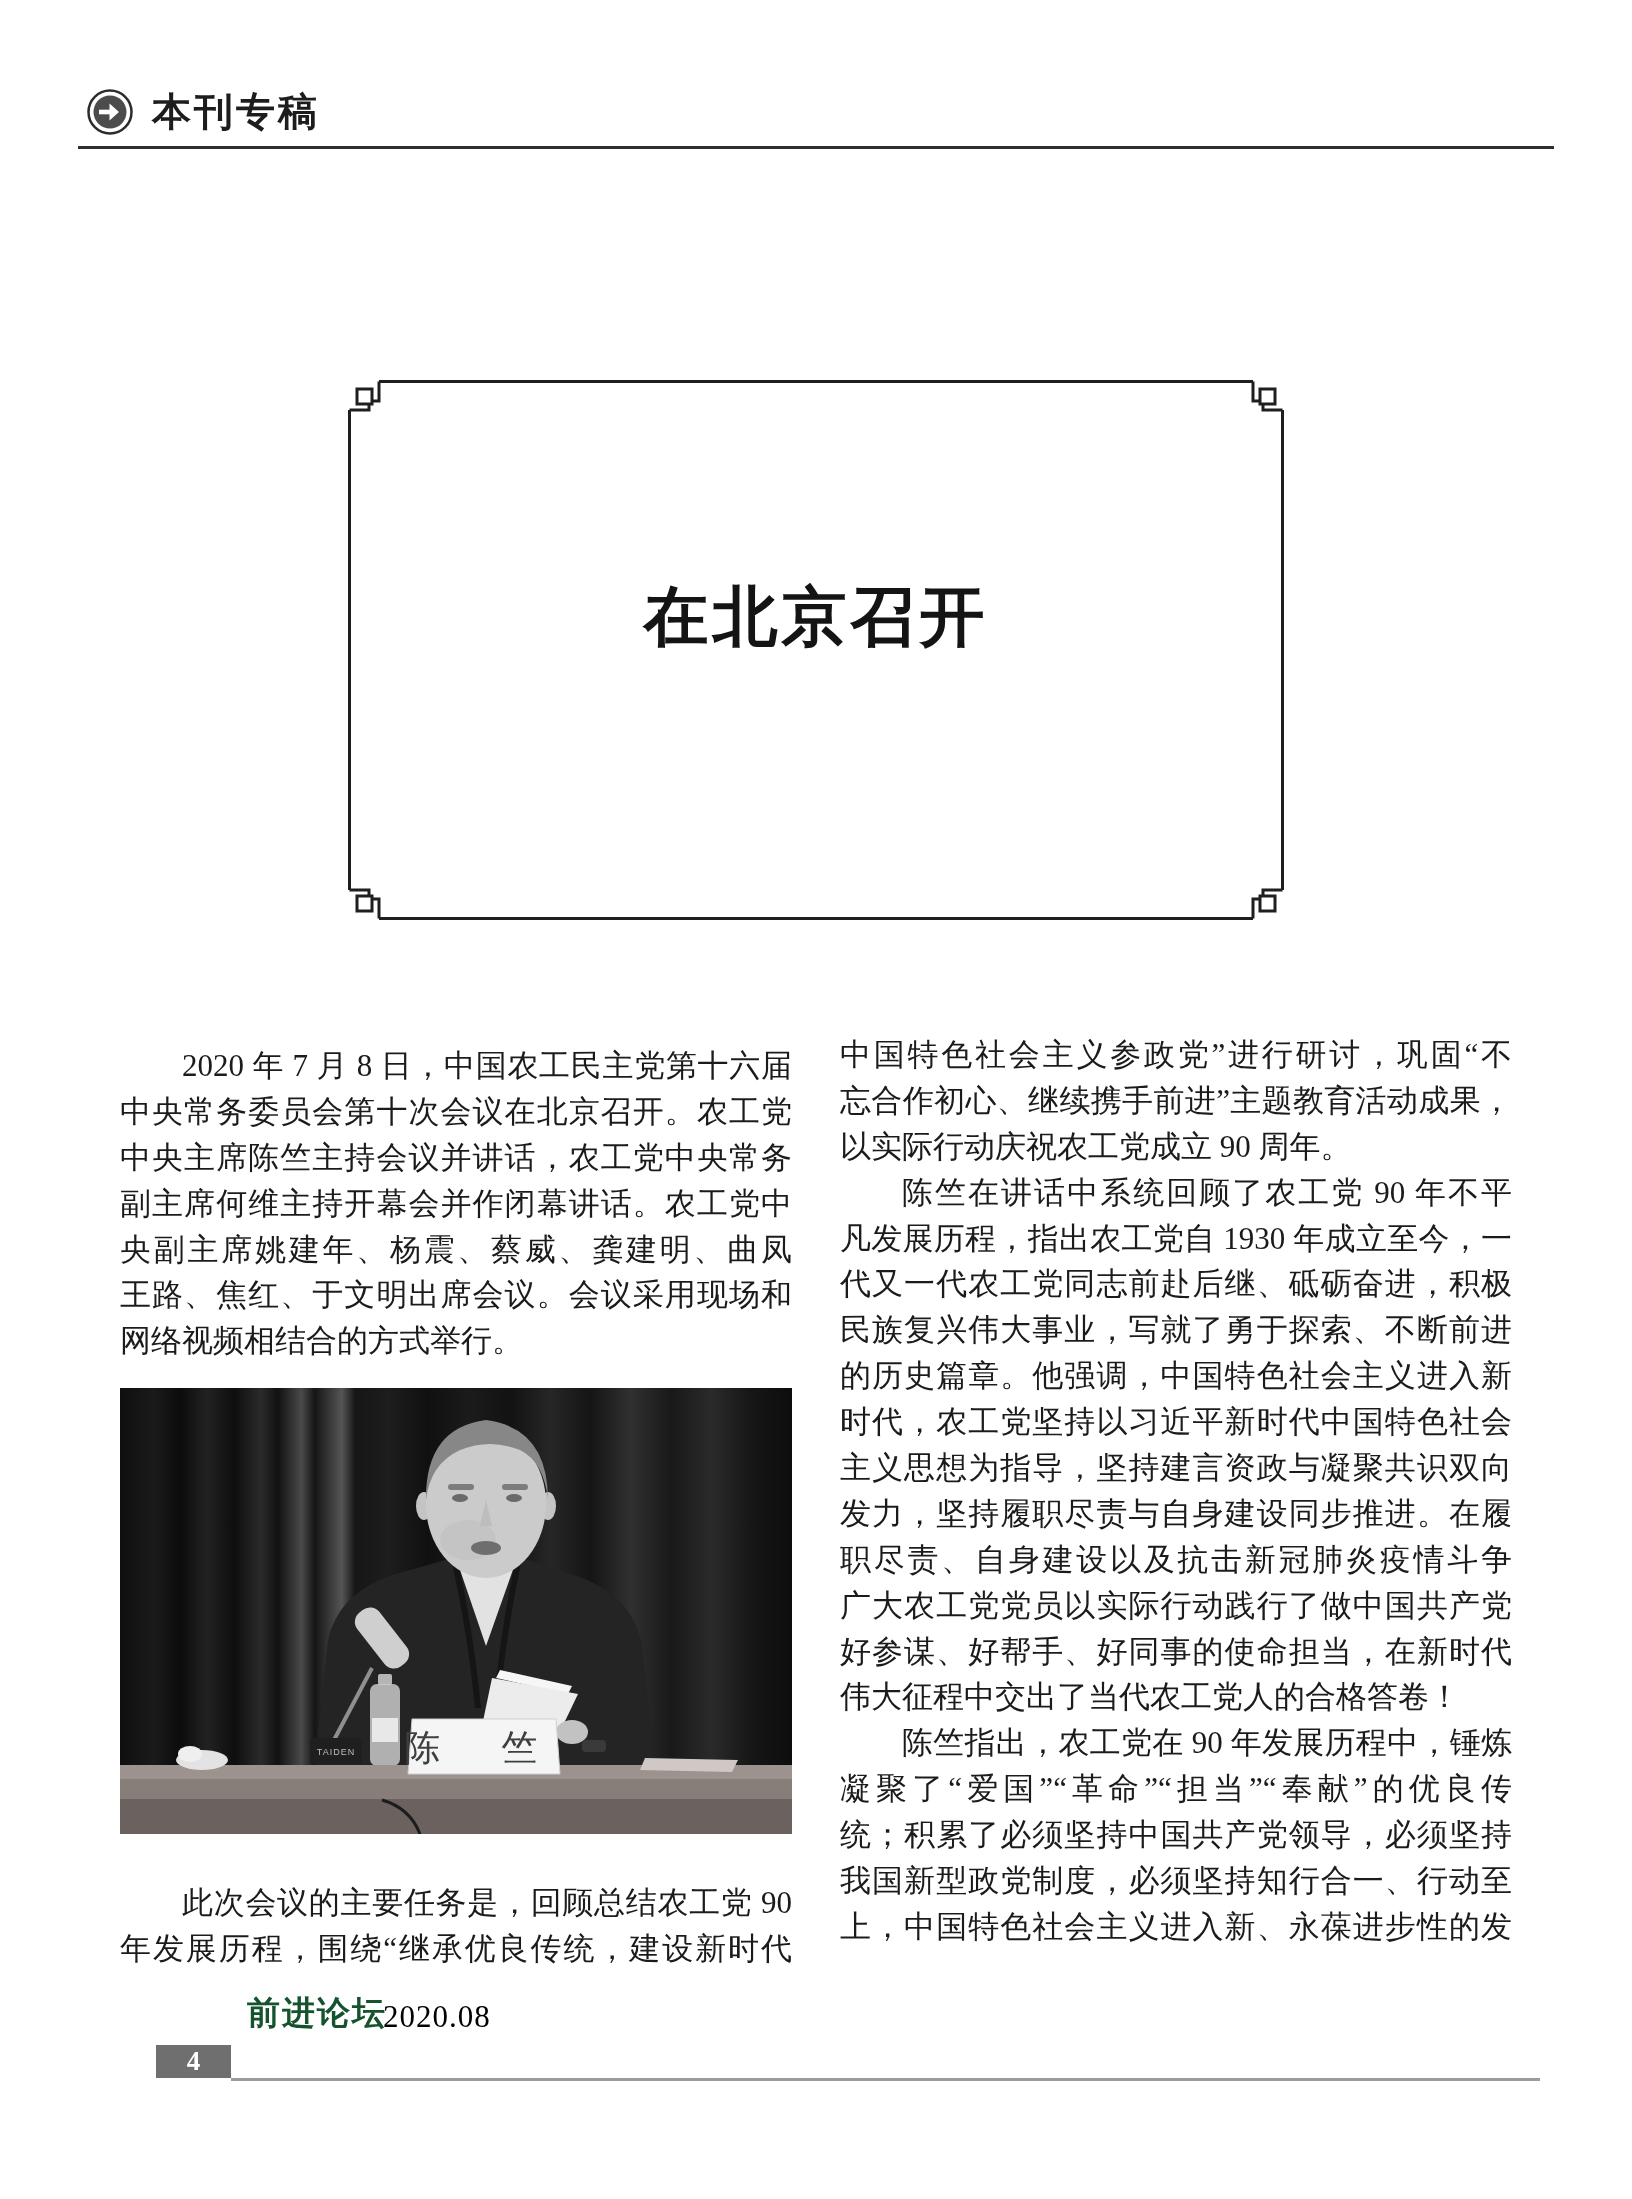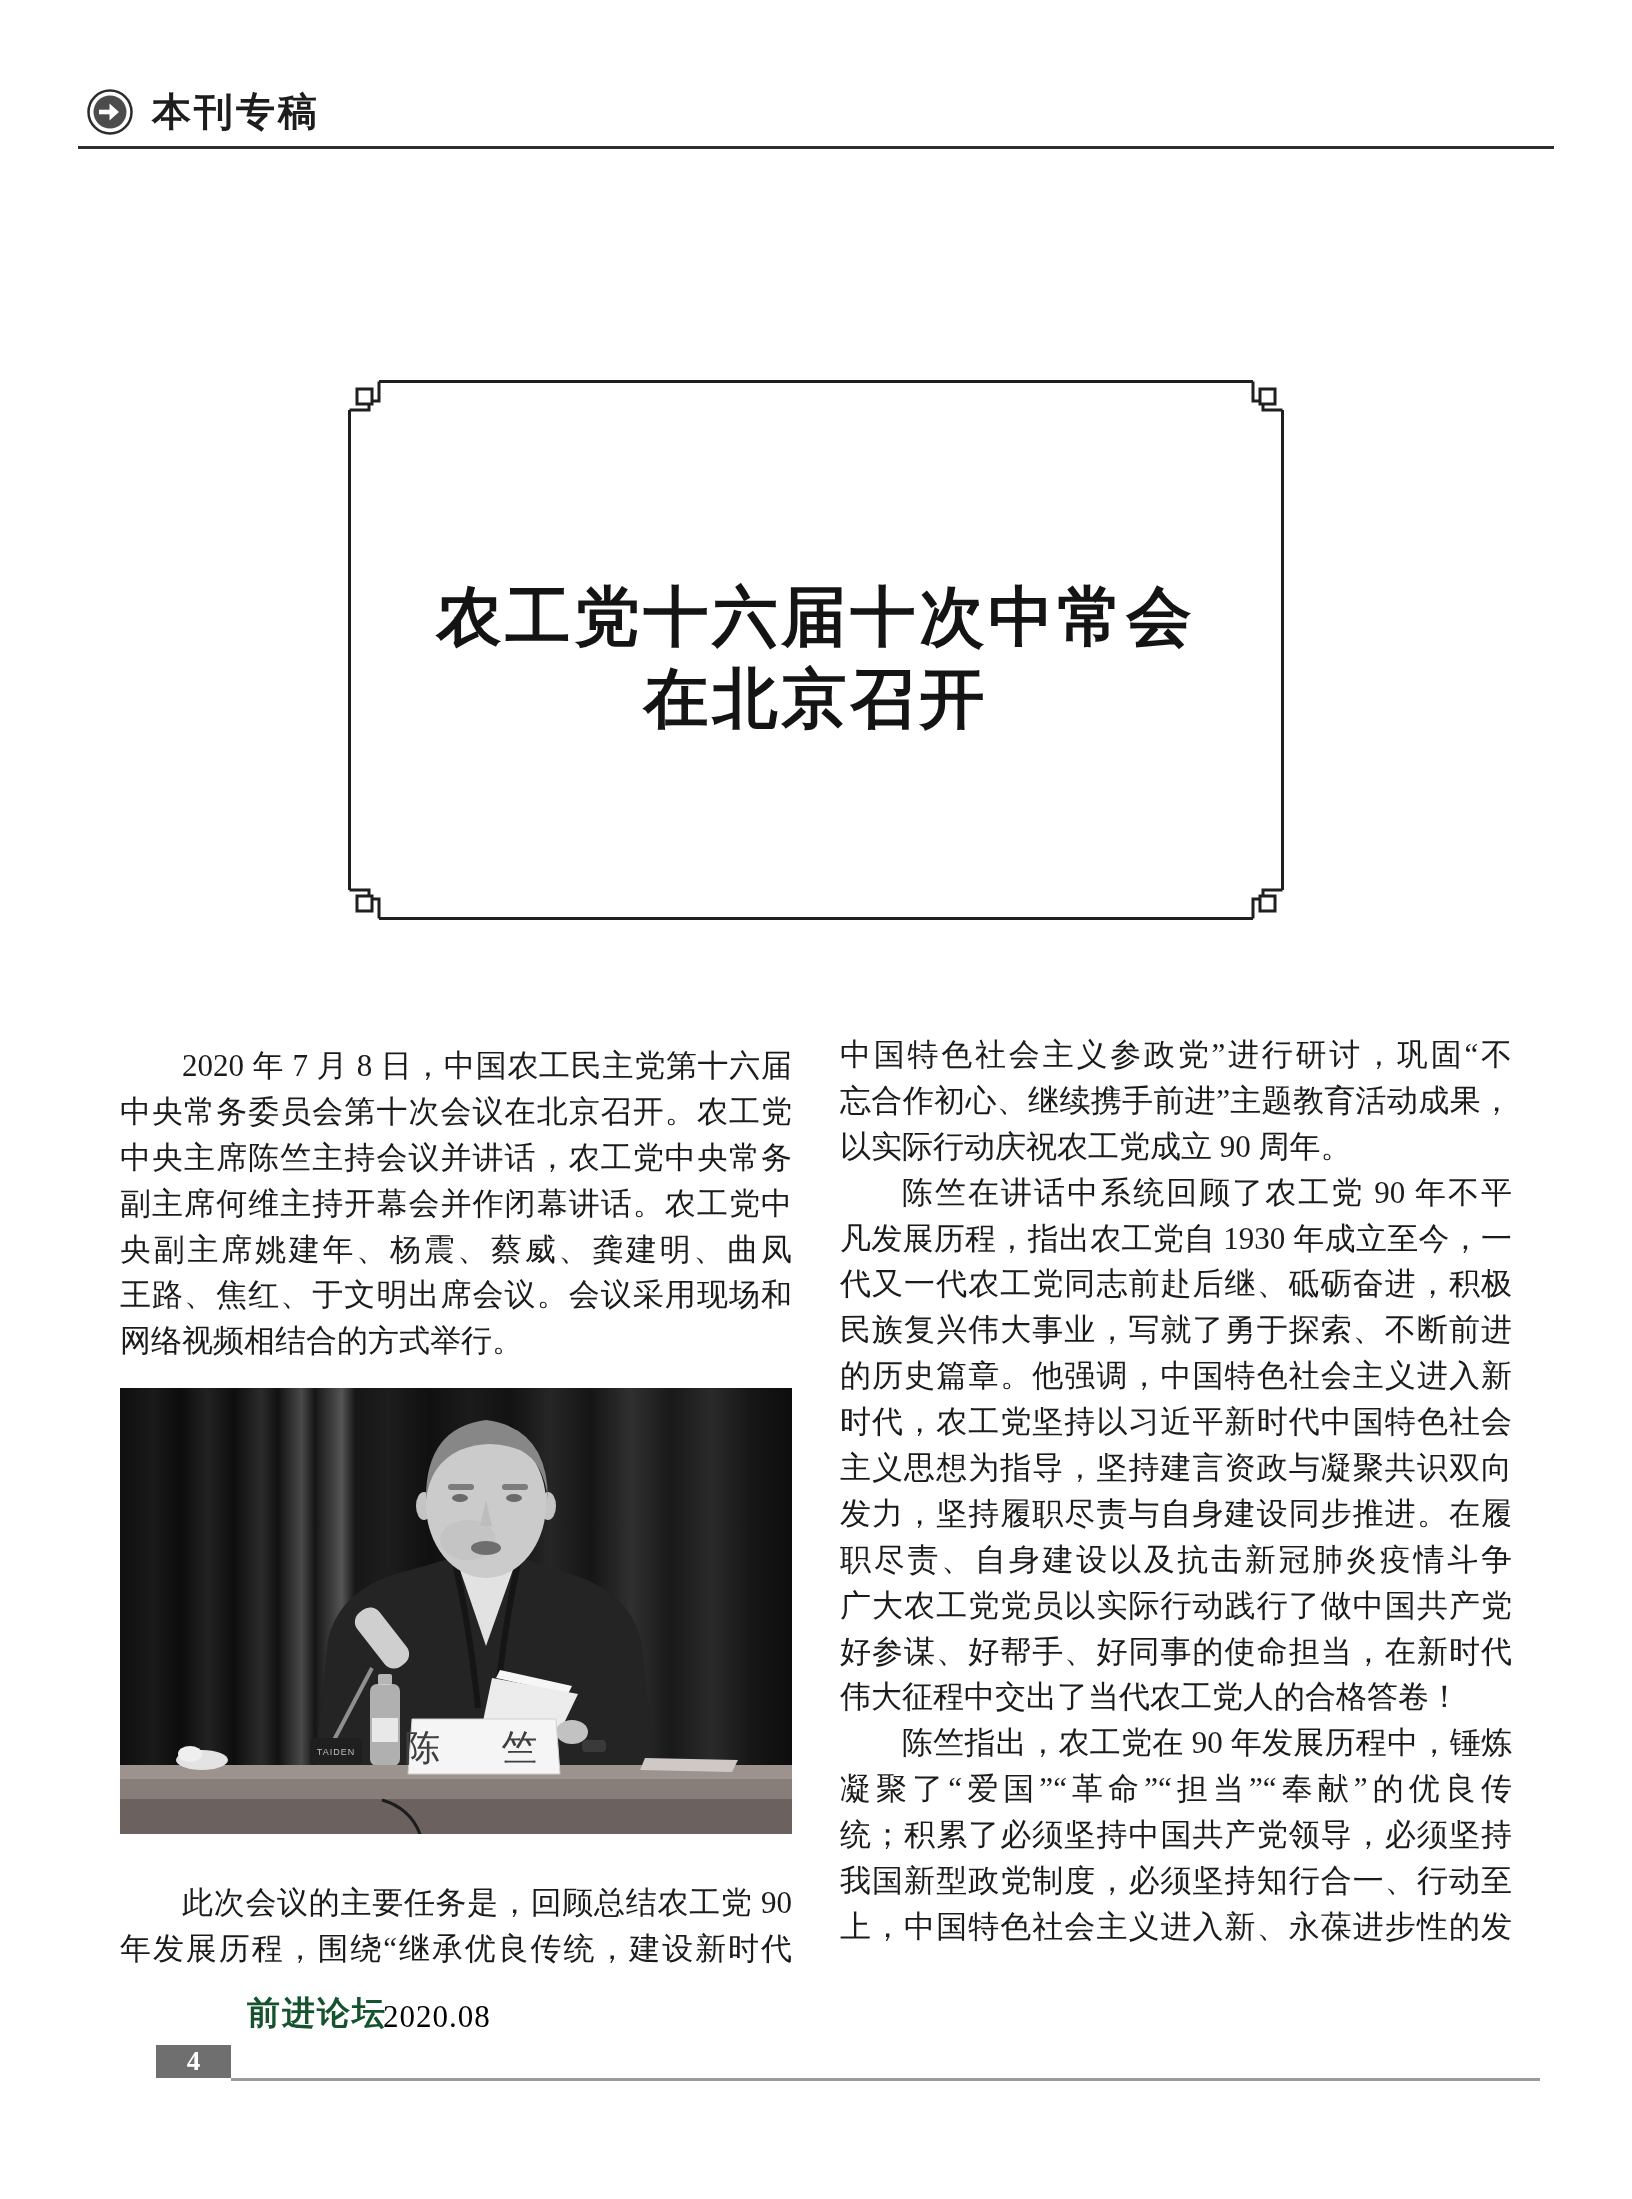--- a/index.html
+++ b/index.html
@@ -67,21 +67,20 @@
         <rect x="912" y="9" width="15" height="15"></rect>
         <path d="M31,538.5 L31,519 L23,519"></path>
         <path d="M1.5,510 L21,510 L21,517"></path>
         <rect x="9" y="516" width="15" height="15"></rect>
         <path d="M905,538.5 L905,519 L913,519"></path>
         <path d="M934.5,510 L915,510 L915,517"></path>
         <rect x="912" y="516" width="15" height="15"></rect>
       </g>
     </svg>
     <div class="box-title">
-      <div>农工党十六届十次中常会</div>
       <div>在北京召开</div>
     </div>
   </div>
 
   <div class="col col-left-1">
     <div class="ln indent">2020 年 7 月 8 日，中国农工民主党第十六届</div>
     <div class="ln">中央常务委员会第十次会议在北京召开。农工党</div>
     <div class="ln">中央主席陈竺主持会议并讲话，农工党中央常务</div>
     <div class="ln">副主席何维主持开幕会并作闭幕讲话。农工党中</div>
     <div class="ln">央副主席姚建年、杨震、蔡威、龚建明、曲凤宏、</div>

